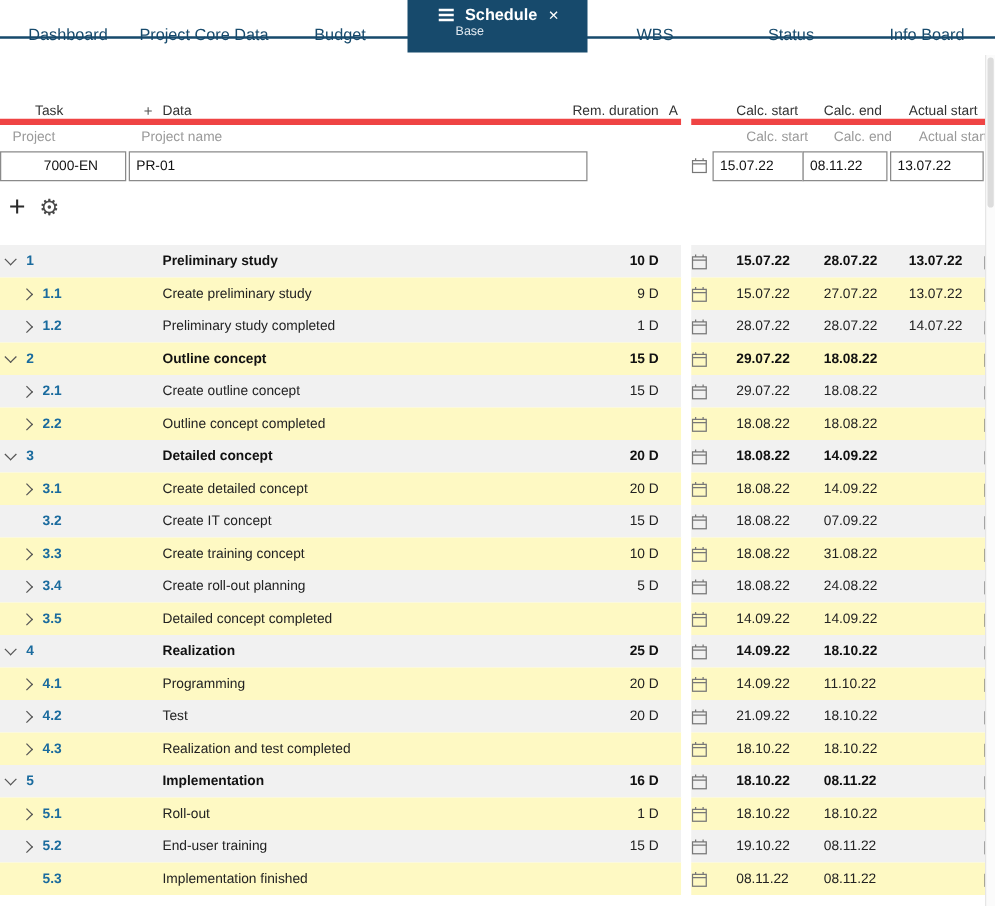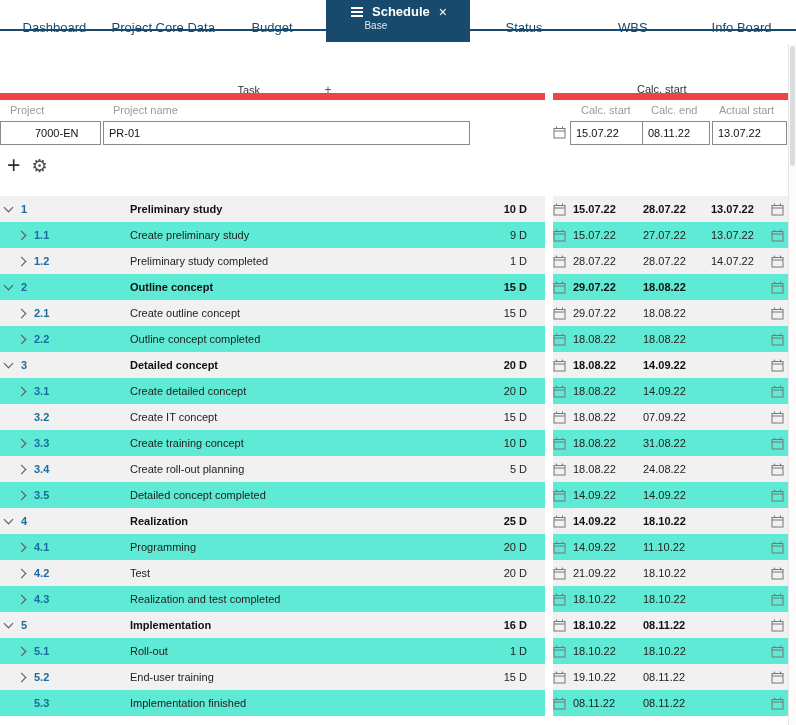--- a/index.html
+++ b/index.html
@@ -37,29 +37,29 @@
   .pane-left  { width:545px; flex:none; display:flex; align-items:center; height:100%; overflow:hidden; }
   .pane-gap   { width:8px;  flex:none; height:100%; background:#fff; }
   .pane-right { width:235px; flex:none; display:flex; align-items:center; height:100%; overflow:hidden; }
 
   .col-id   { width:126px; flex:none; display:flex; align-items:center; padding-left:5px; }
   .col-name { flex:1; padding-left:4px; overflow:hidden; white-space:nowrap; }
   .col-rem  { width:74px; flex:none; text-align:right; }
   .col-a    { width:18px; flex:none; padding-left:8px; overflow:hidden; }
 
   .col-cal  { width:17px; flex:none; display:flex; align-items:center; }
-  .col-d1   { width:73px; flex:none; padding-left:3px; }
+  .col-d1   { width:73px; flex:none; padding-left:3px;margin-left:16px; }
   .col-d2   { width:68px; flex:none; }
   .col-d3   { width:60px; flex:none; }
 
   .spacer-top { height:41px; }
 
   
   .hdr-row { display:flex; height:17px; font-size:11px; color:#333; }
-  .hdr-row .pane-left, .hdr-row .pane-right { border-bottom:7px solid #ef4444;flex-direction:column; }
+  .hdr-row .pane-left, .hdr-row .pane-right { border-bottom:5px solid #ef4444; }
   .hdr-id { justify-content:space-between; padding-left:28px; padding-right:4px; }
   .hdr-plus { color:#555; font-size:12px; cursor:pointer; }
 
   
   .filter-row { display:flex; height:19px; font-size:11px; color:#9a9a9a; align-items:center;justify-content:space-between; }
   .f-task { width:103px; flex:none; padding-left:10px; }
   .f-name { flex:1; padding-left:10px; }
 
   
   .input-row { display:flex; height:27px; align-items:center; }
@@ -78,21 +78,21 @@
   .dbox-3 { width:75px; margin-left:2px; }
 
   
   .toolbar { height:50px; display:flex; align-items:flex-start; padding:8px 0 0 7px; gap:11px; }
   .tb-plus { font-size:23px; font-weight:300; color:#2b2b2b; line-height:22px; cursor:pointer; }
   .tb-gear { font-size:18px; color:#4a4a4a; line-height:24px; cursor:pointer; }
 
   
   .rows { }
   .trow { display:flex; height:26px; font-size:11px; color:#222; cursor:default; }
-  .trow .pane-left, .trow .pane-right { background:#5eead4; }
+  .trow .pane-left, .trow .pane-right { background:#fef9c3; }
   .trow.stripe .pane-left, .trow.stripe .pane-right { background:var(--stripe,#f1f1f1); }
   .tid { color:var(--link,#1a6b9e); font-weight:700; }
   .indent { display:inline-block; flex:none; }
   .chev {
     width:7px; height:7px; flex:none; display:inline-block;
     border-right:1.6px solid #555; border-bottom:1.6px solid #555;
     margin-right:9px;
   }
   .chev.down  { transform:rotate(45deg); margin-top:-3px; }
   .chev.right { transform:rotate(-45deg); }
@@ -129,24 +129,24 @@
             <i></i>
             <i></i>
             <i></i>
           </span>
         <span class="label">Schedule</span>
         <span class="close-x">×</span>
       </div>
       <div class="tab-sub">Base</div>
     </div>
     <div class="tab">
+        <span>WBS</span>
+      </div>
+    <div class="tab">
         <span>Status</span>
-      </div>
-    <div class="tab">
-        <span>WBS</span>
       </div>
     <div class="tab">
         <span>Info Board</span>
       </div>
   </div>
 
   <div class="spacer-top"></div>
 
   <div class="hdr-row">
     <div class="pane-left">

